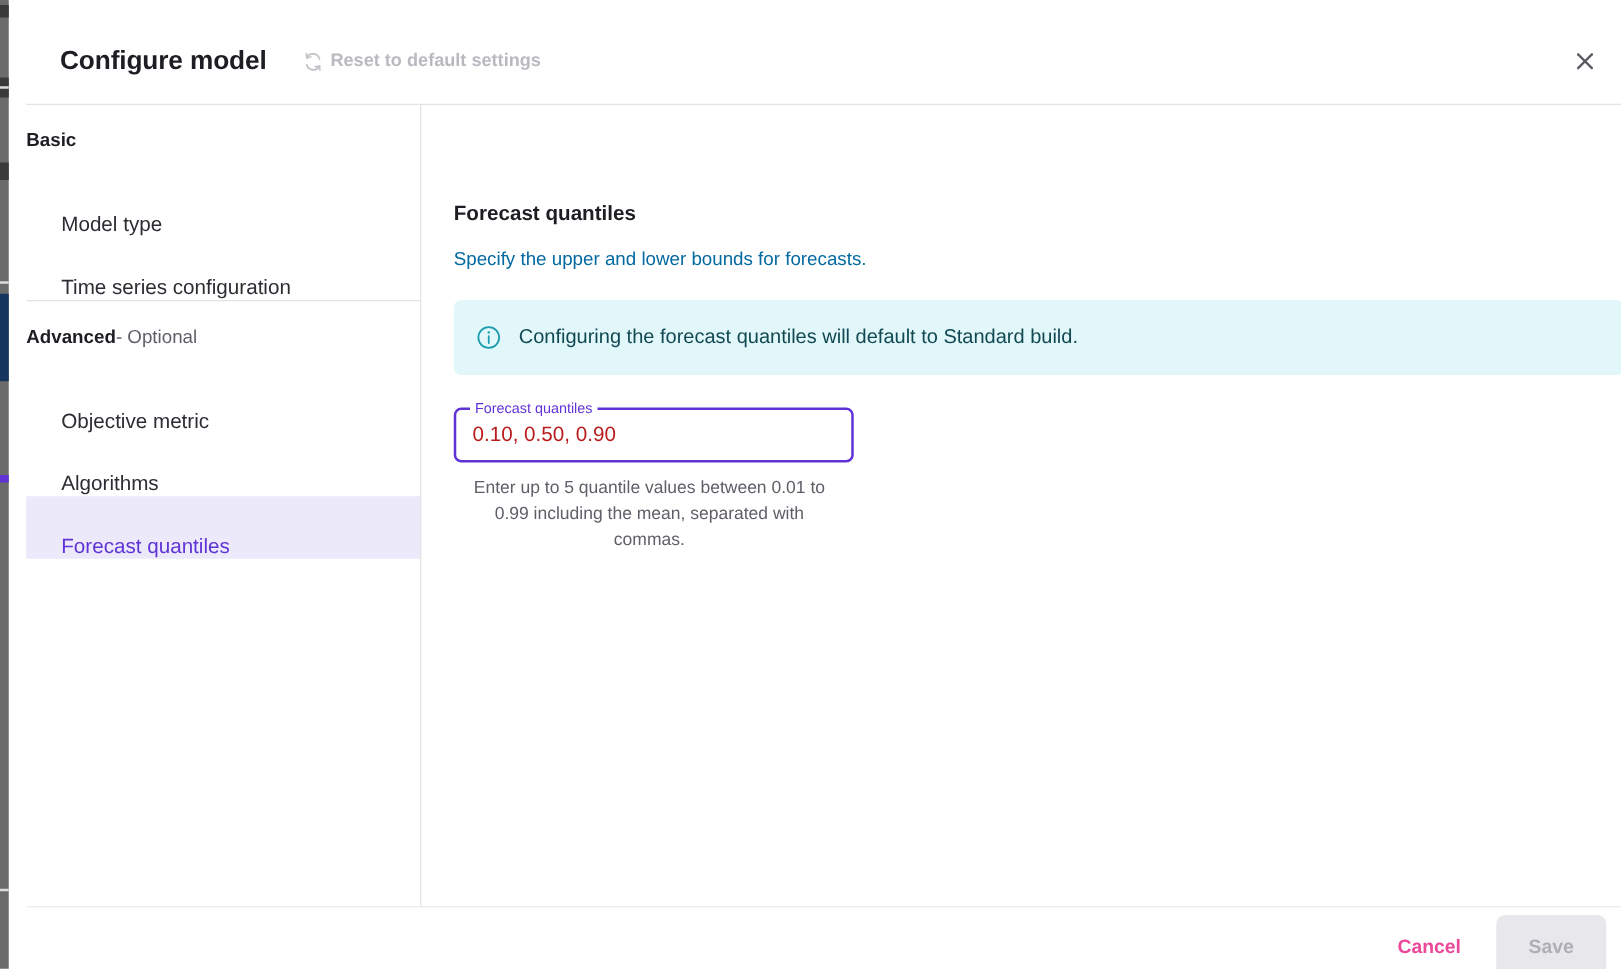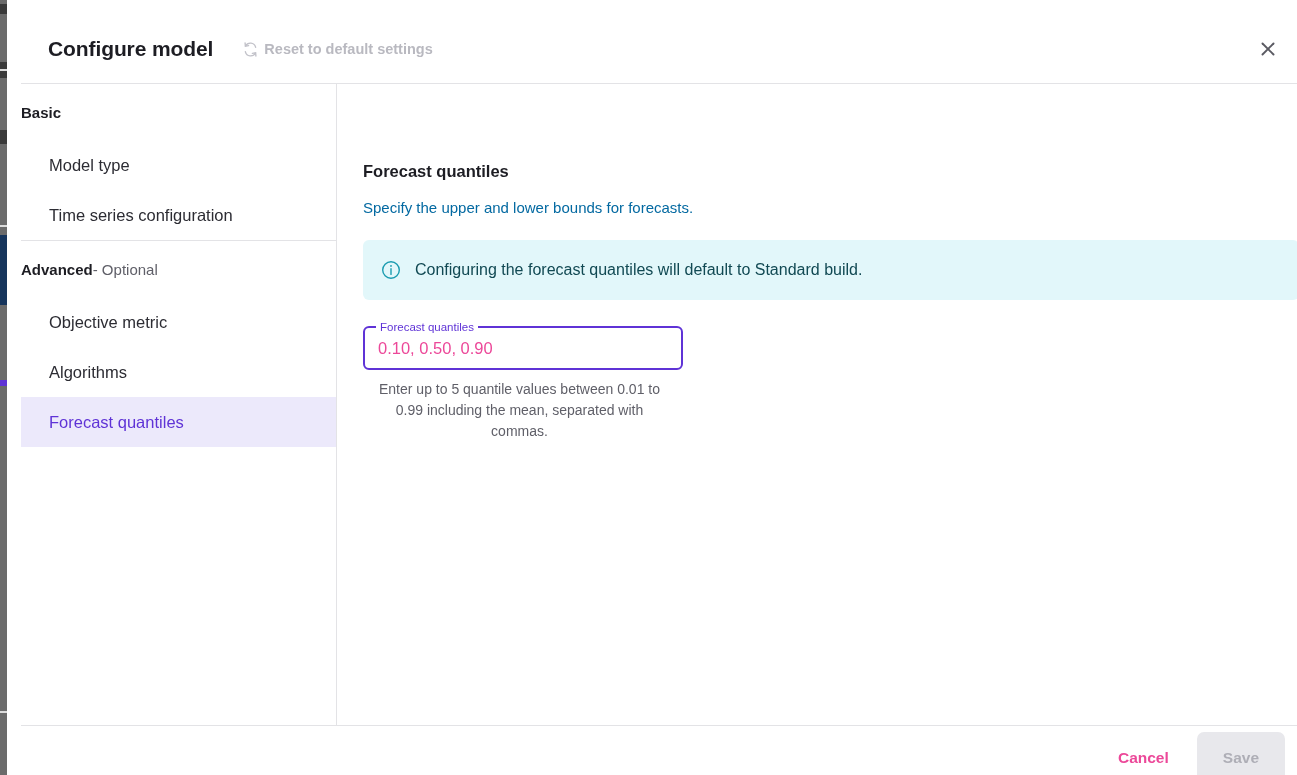--- a/index.html
+++ b/index.html
@@ -146,21 +146,21 @@
     color: #1d1d23;
   }
   .nav-heading b { font-weight: bold; }
   .nav-heading .optional {
     font-weight: normal;
     color: #5f5f68;
   }
   .nav-item {
     height: 50px;
     display: flex;
-    align-items: center;
+    align-items: flex-end;
     padding-left: 28px;
     font-size: 16.5px;
     color: #2c2c33;
     cursor: pointer;
   }
   .nav-item.selected {
     background: #ece9fb;
     color: #5f33d6;
   }
 
@@ -221,21 +221,21 @@
     font-size: 11.5px;
     color: #5f33d6;
     line-height: 14px;
     white-space: nowrap;
   }
   .field-input {
     border: none;
     outline: none;
     font-family: "Liberation Sans", sans-serif;
     font-size: 16.5px;
-    color: #ec4899;
+    color: #b91c1c;
     width: 100%;
     background: transparent;
     padding: 0;
   }
   .field-help {
     margin-top: 9px;
     padding-left: 13px;
     font-size: 14px;
     line-height: 21px;
     color: #5f5f68;

